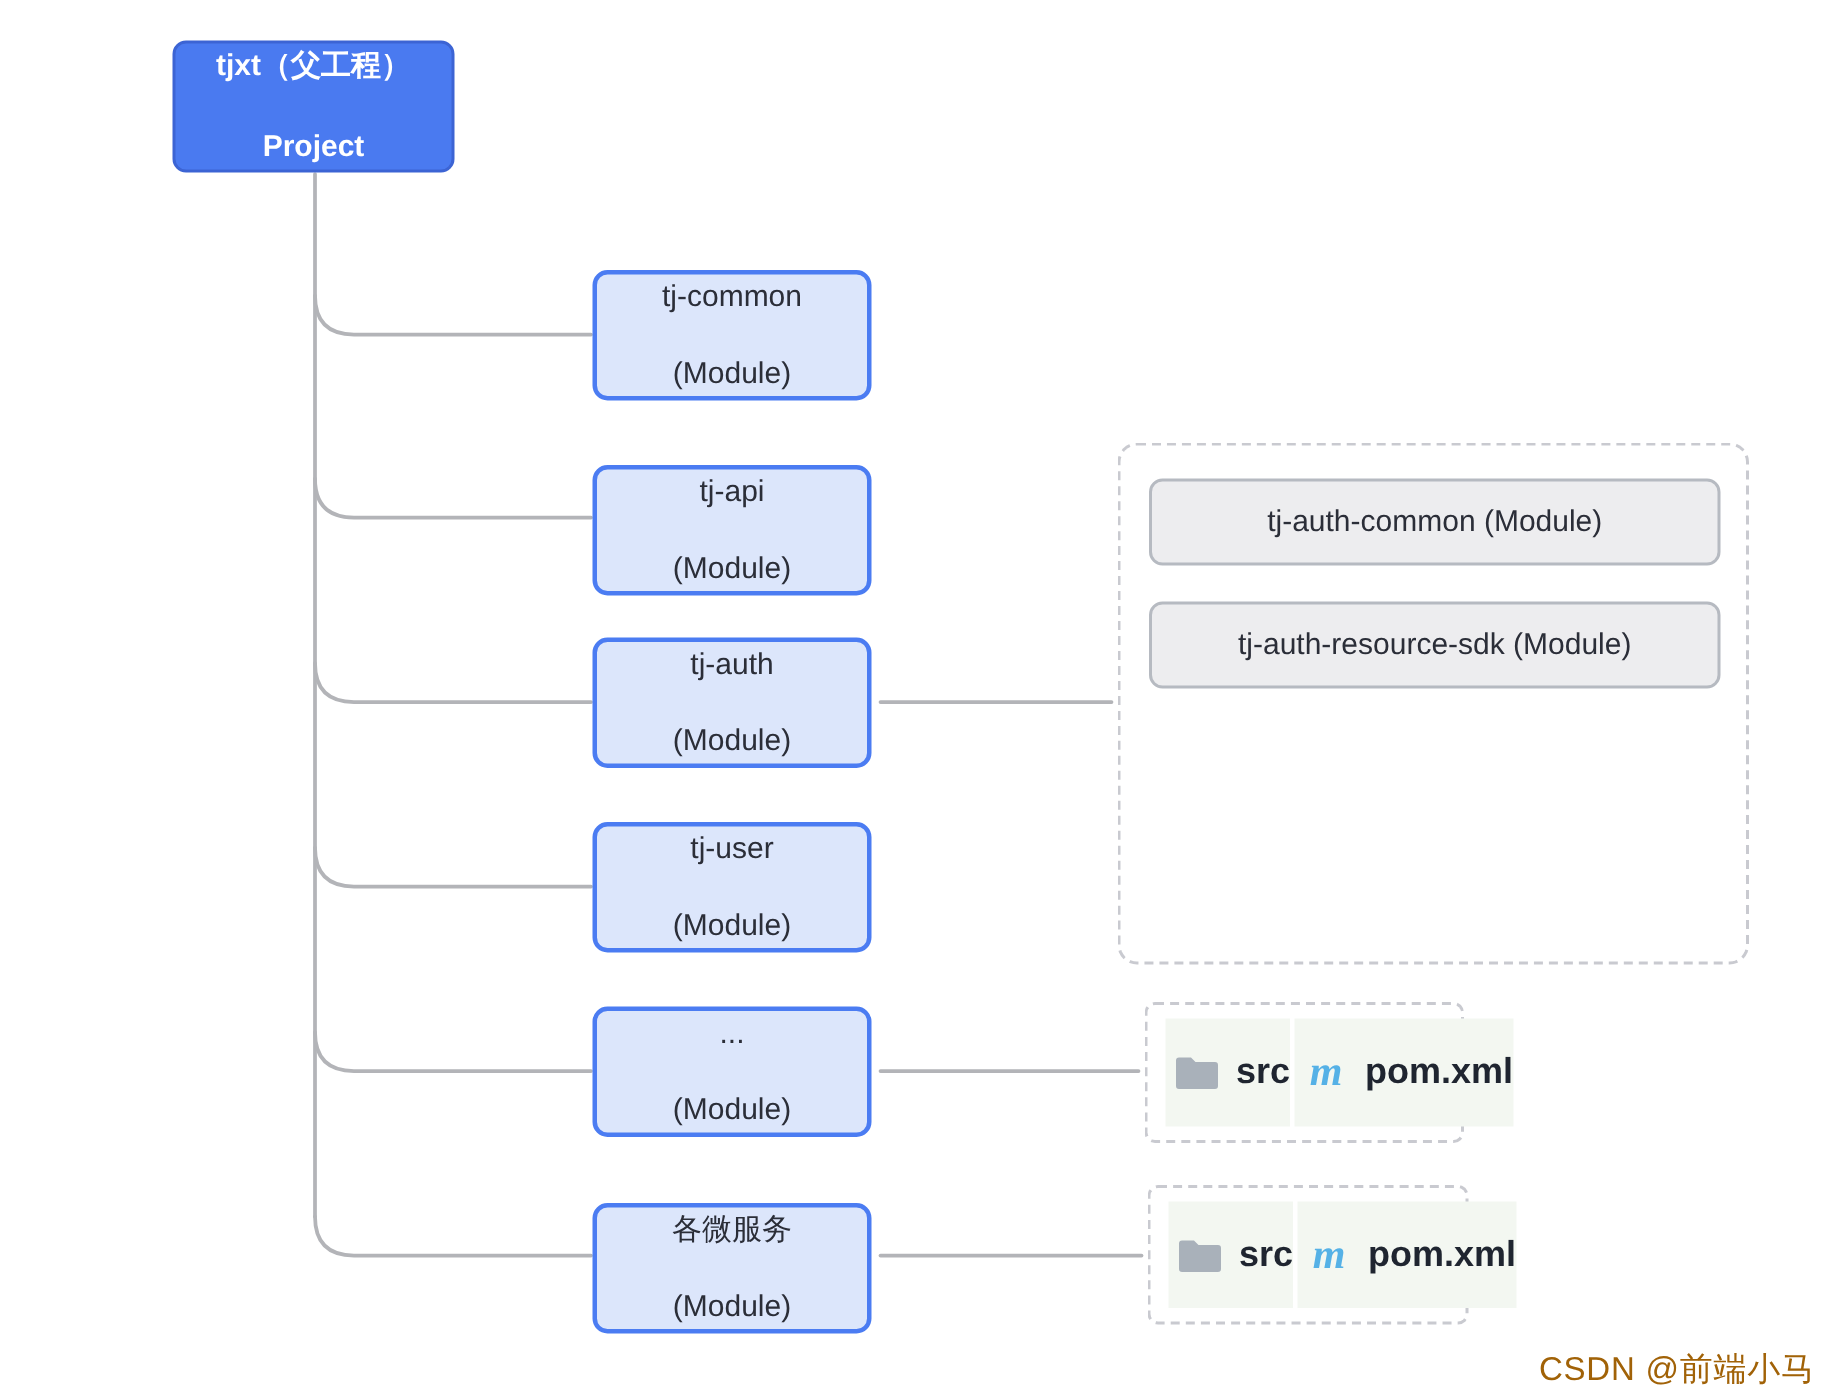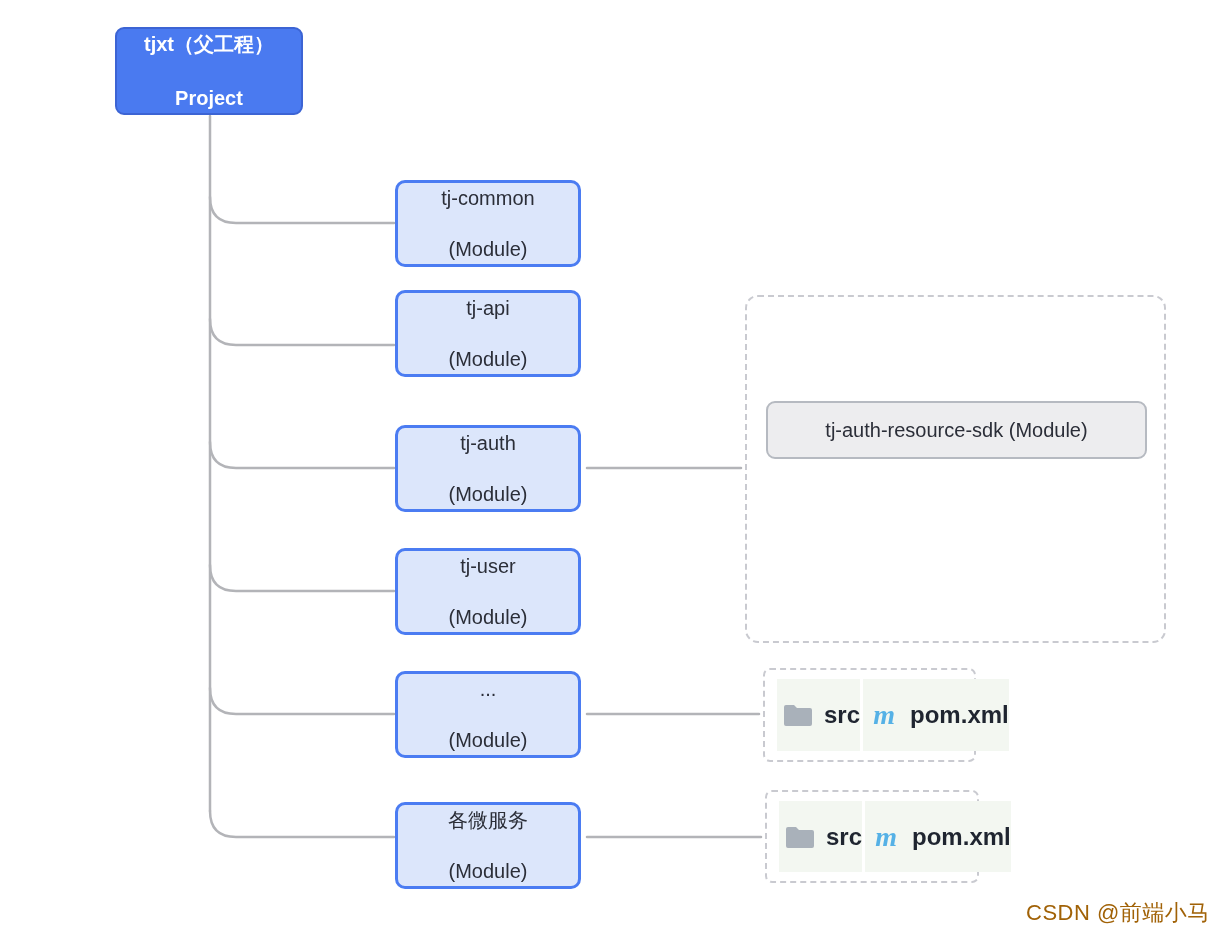--- a/index.html
+++ b/index.html
@@ -15,21 +15,21 @@
     box-sizing:border-box;z-index:2;text-align:center;
   }
 
   .module-box{
     position:absolute;left:395px;width:186px;height:87px;
     background:#dce6fb;border:3px solid #4b7cf2;border-radius:10px;
     display:flex;flex-direction:column;align-items:center;justify-content:center;
     color:#2b2e38;font-size:20px;line-height:1.55;
     box-sizing:border-box;z-index:2;text-align:center;gap:20px;
   }
-  .m1{top:180px}.m2{top:290px}.m3{top:425px}.m4{top:548px}.m5{top:671px}.m6{top:802px}
+  .m1{top:180px}.m2{top:310px}.m3{top:425px}.m4{top:548px}.m5{top:671px}.m6{top:802px}
 
   .auth-group{
     position:absolute;left:745px;top:295px;width:421px;height:348px;
     border:2px dashed #c9cad0;border-radius:13px;box-sizing:border-box;z-index:1;
   }
   .sub-box{
     position:absolute;left:19px;width:381px;height:58px;
     background:#ededef;border:2px solid #b6bac1;border-radius:9px;
     display:flex;align-items:center;justify-content:center;
     color:#2b2e38;font-size:20px;box-sizing:border-box;
@@ -103,20 +103,23 @@
   <div class="module-box m5">
     <span>...</span>
     <span>(Module)</span>
   </div>
   <div class="module-box m6">
     <span>各微服务</span>
     <span>(Module)</span>
   </div>
 
   <div class="auth-group">
+    <div class="sub-box s1">
+      <span>tj-auth-common (Module)</span>
+    </div>
     <div class="sub-box s2">
       <span>tj-auth-resource-sdk (Module)</span>
     </div>
   </div>
 
   <div class="file-panel fp1">
     <div class="file-row">
       <span class="folder-glyph">
         <svg width="30" height="24" viewBox="0 0 30 24">
           <path d="M1,4 a2,2 0 0 1 2,-2 h8 l3,3 h13 a2,2 0 0 1 2,2 v14 a2,2 0 0 1 -2,2 h-24 a2,2 0 0 1 -2,-2 z" fill="#a9b1ba"></path>

